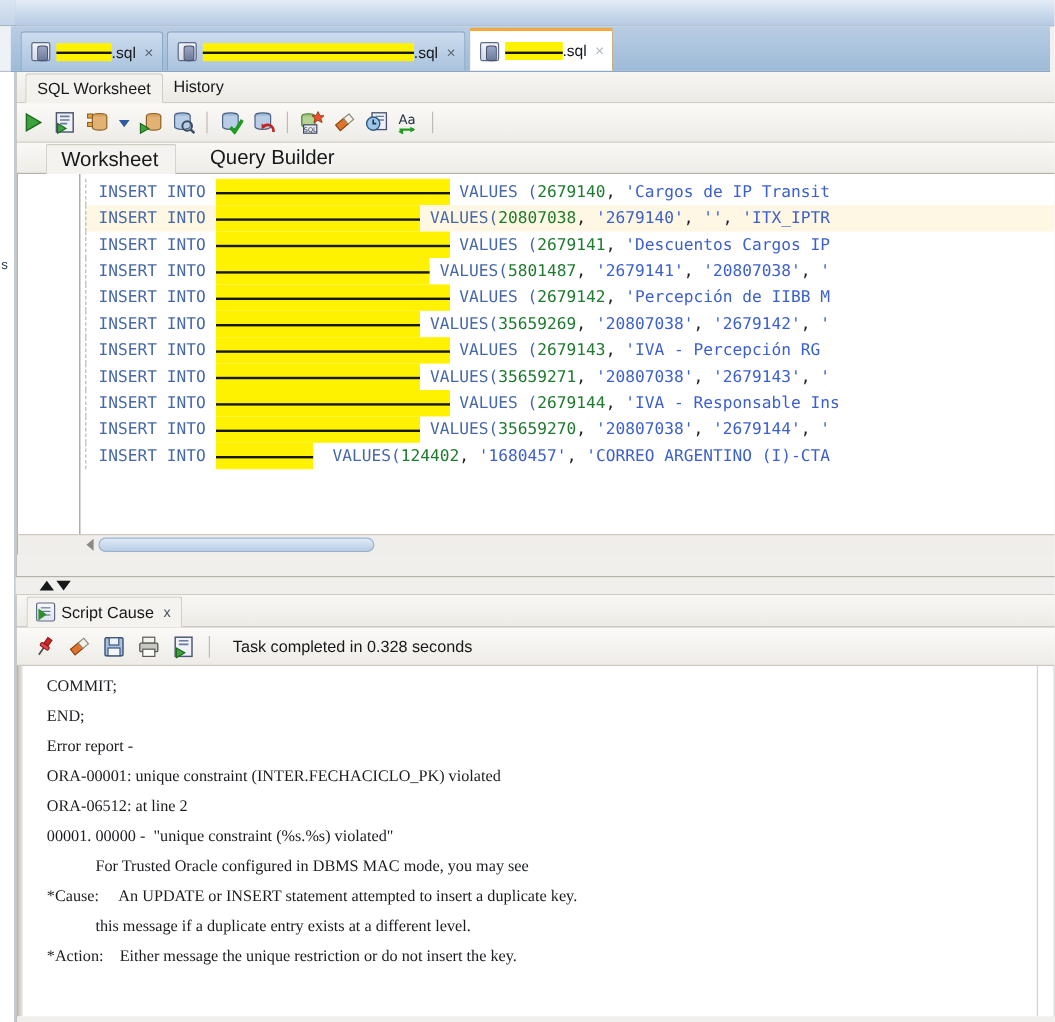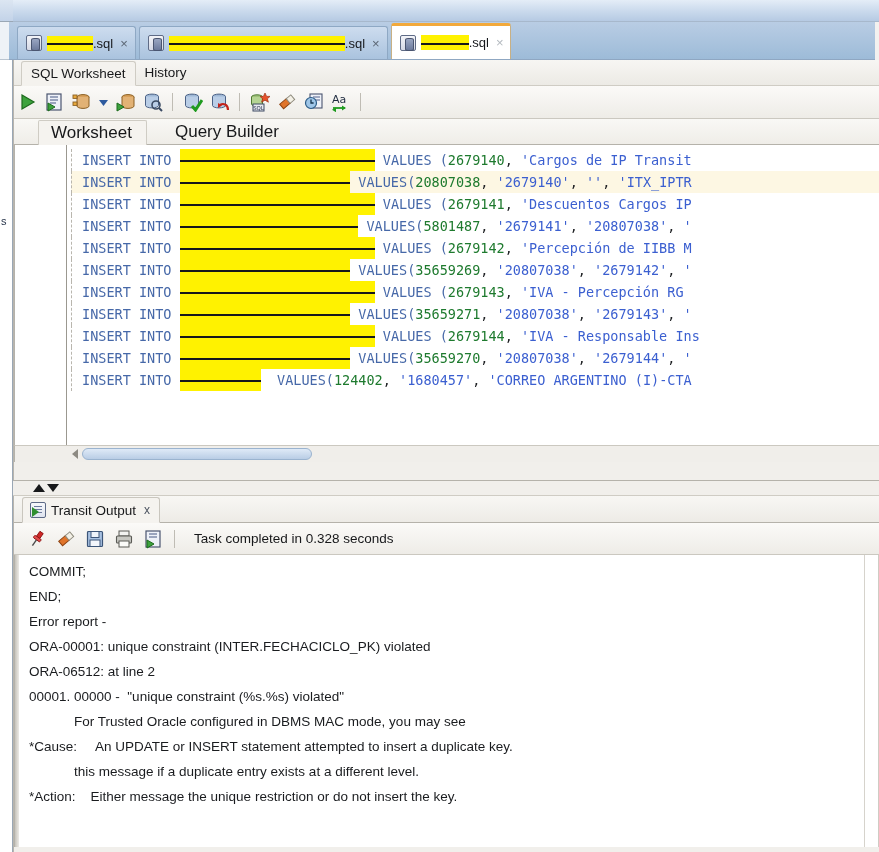--- a/index.html
+++ b/index.html
@@ -418,22 +418,22 @@
   .out-console::before {
     content: "";
     position: absolute;
     left: 0; top: 0; bottom: 0;
     width: 4px;
     background: linear-gradient(to right,#c6c3bb,#eceae6);
   }
   .conline {
     height: 25px;
     line-height: 25px;
-    padding-left: 14px;
-    font-family: Liberation Sans, sans-serif;
+    padding-left: 24px;
+    font-family: Liberation Serif, serif;
     font-size: 13.5px;
     color: #1a1c1f;
     white-space: pre;
   }
   .out-rightedge {
     position: absolute;
     right: 13px; top: 0; bottom: 0;
     width: 1px;
     background: #d6d3cc;
   }
@@ -595,21 +595,21 @@
 
   <div class="splitter">
     <div class="sp-up"></div>
     <div class="sp-down"></div>
   </div>
 
   <div class="output-panel">
     <div class="out-tabrow">
       <div class="out-tab">
         <span class="out-icon"></span>
-        <span>Transit Output</span>
+        <span>Script Cause</span>
         <span class="out-close">x</span>
       </div>
     </div>
 
     <div class="out-toolbar">
       <div class="tbtn" title="Pin">
         <svg width="20" height="20" viewBox="0 0 20 20">
           <g transform="rotate(35 10 10)">
             <rect x="8" y="2" width="4" height="6" fill="#cf2626" stroke="#8d1414" stroke-width="0.9"></rect>
             <rect x="6" y="8" width="8" height="3" rx="1" fill="#e24a4a" stroke="#8d1414" stroke-width="0.9"></rect>

